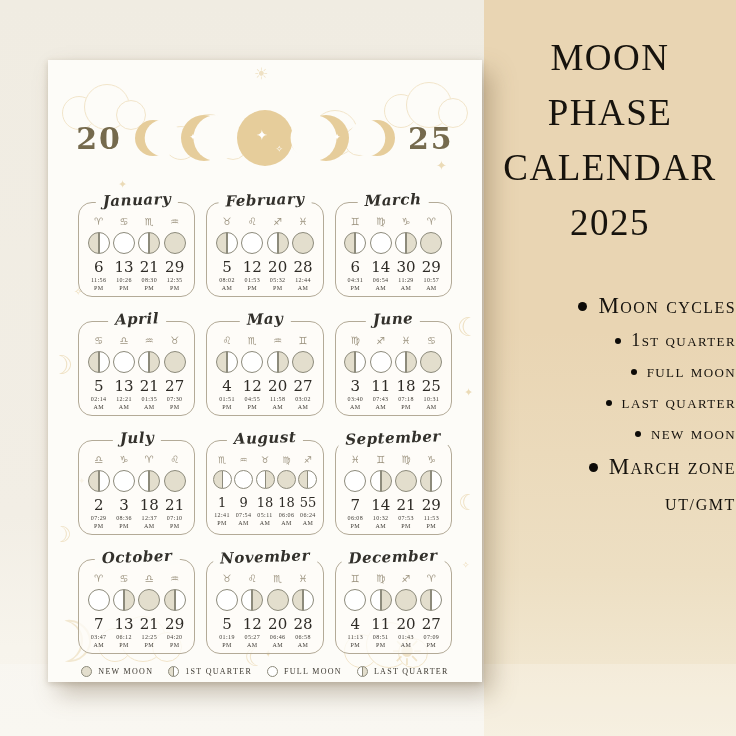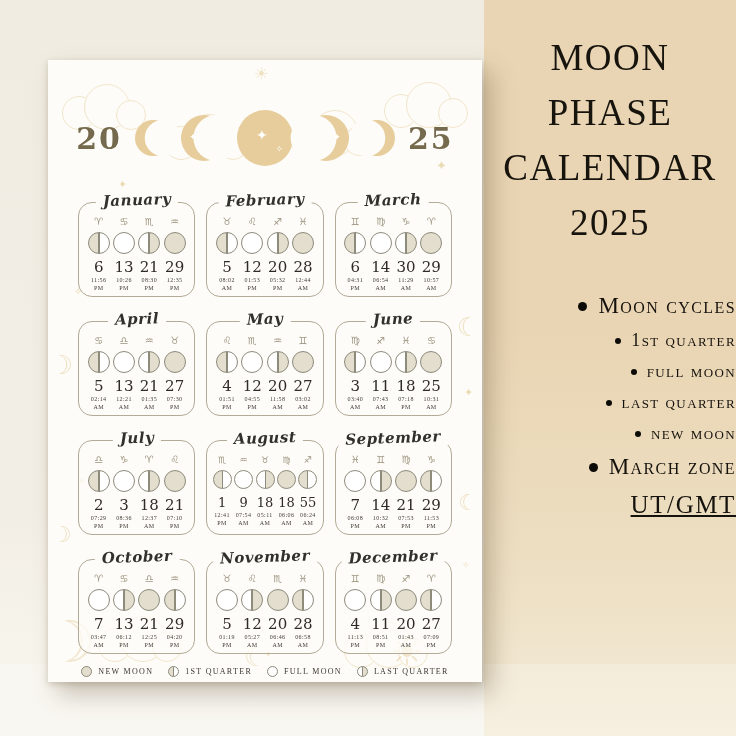--- a/index.html
+++ b/index.html
@@ -90,21 +90,21 @@
   .side-bullets { margin-top:42px; padding-left:20px; }
   .bullet { display:flex; align-items:center; color:#15120d;justify-content:flex-end; }
   .dot { display:inline-block; background:#0d0b08; border-radius:50%; }
   .lvl1 { margin-bottom:9px; }
   .lvl1 .dot { width:9px; height:9px; margin-right:11px; }
   .lvl1 .blabel { font-size:23px; font-variant:small-caps; letter-spacing:1.4px; line-height:28px; }
   .lvl2 { margin-left:24px; margin-bottom:8px; }
   .lvl2 .dot { width:6px; height:6px; margin-right:10px; }
   .lvl2 .blabel { font-size:18px; font-variant:small-caps; letter-spacing:1.4px; line-height:23px; }
   .lvl0 { margin-left:58px; }
-  .lvl0 .blabel { font-size:25px; font-variant:small-caps; letter-spacing:1.6px; line-height:30px;text-decoration:underline; }
+  .lvl0 .blabel { font-size:16px; font-variant:small-caps; letter-spacing:1.6px; line-height:30px; }
 </style>
 </head>
 <body>
 
 <div class="stage">
   <div class="bg-left"></div>
   <div class="bg-right"></div>
   <div class="bg-bottom"></div>
 
   <div class="poster">

